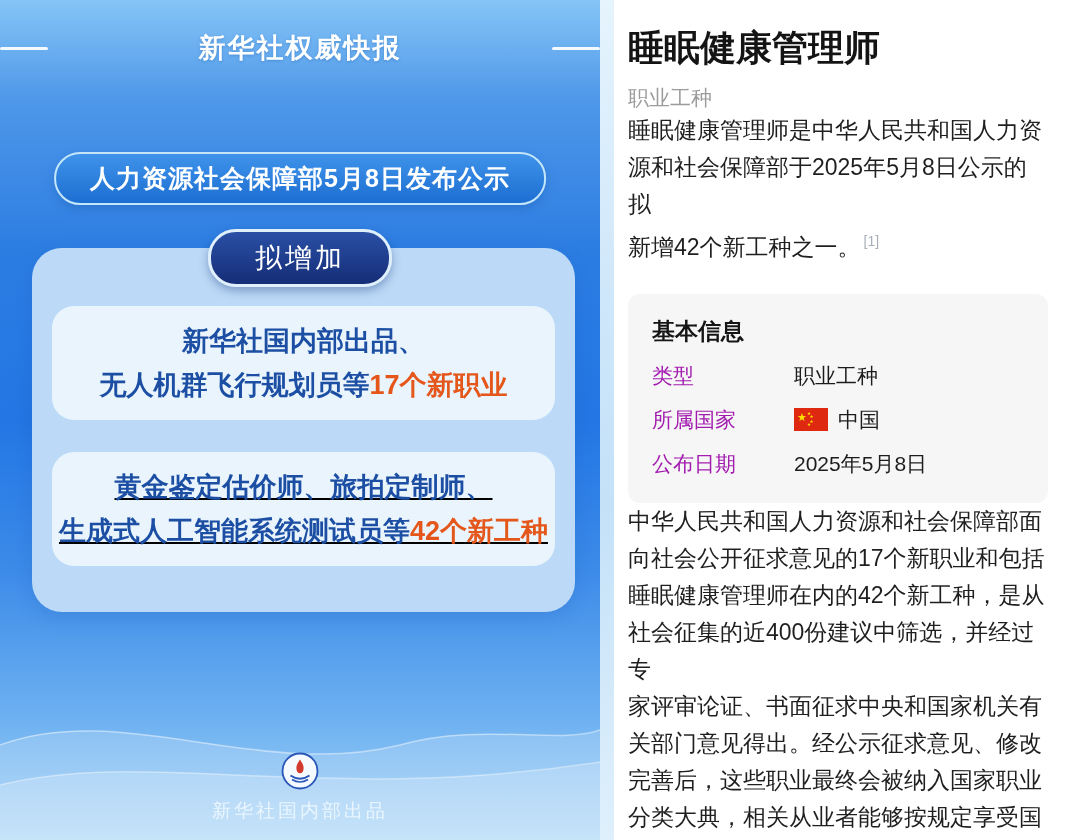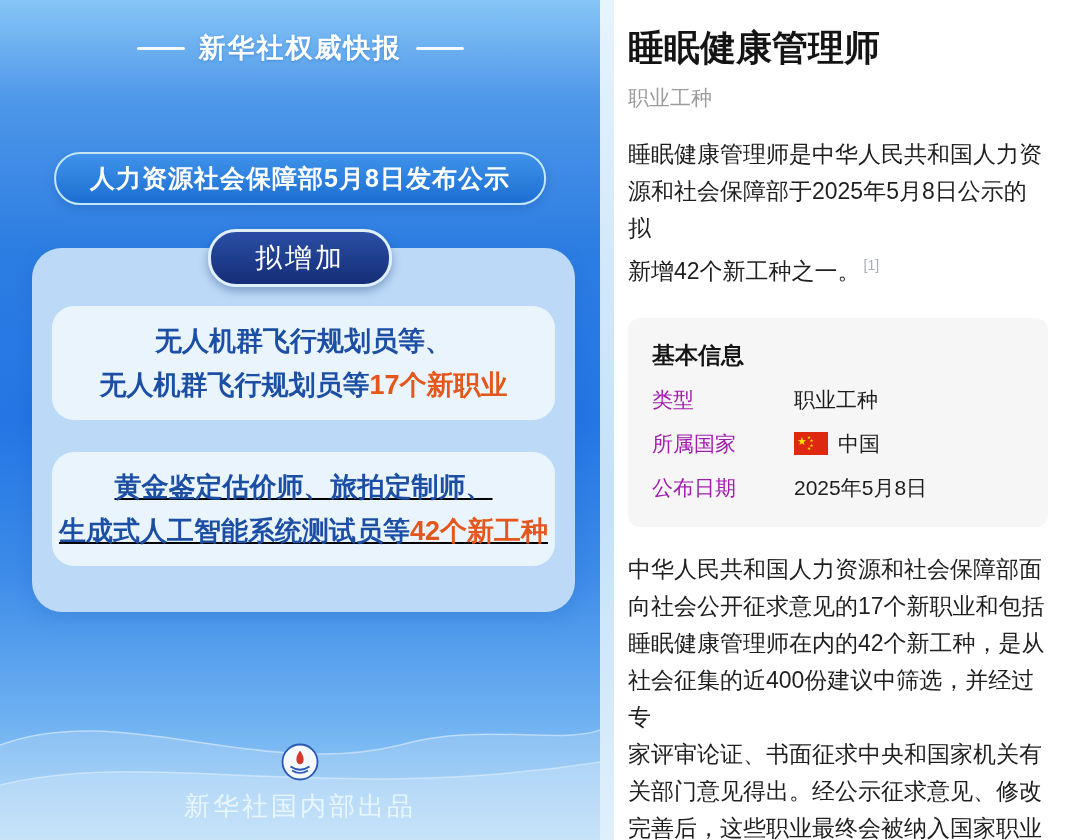--- a/index.html
+++ b/index.html
@@ -6,21 +6,21 @@
   html,body { width:1080px; height:840px; overflow:hidden; }
   body { font-family:"Liberation Sans","DejaVu Sans",sans-serif; }
   .stage { width:1080px; height:840px; display:flex; background:#fff; }
 
   
   .poster{
     width:600px; height:840px; position:relative; overflow:hidden; flex:0 0 600px;
     background:linear-gradient(180deg,#85c5f6 0%,#4e97e9 12%,#2c7de2 30%,#2376e4 50%,#3c8be9 68%,#6fb2f1 86%,#a7d4f6 100%);
   }
   .masthead{ position:absolute; top:30px; left:0; width:100%;
-    display:flex; align-items:center; justify-content:center; gap:14px; }
+    display:flex; align-items:center; justify-content:space-between; gap:14px; }
   .masthead-line{ width:48px; height:3px; background:#f2faff; border-radius:2px; }
   .masthead-text{ color:#ffffff; font-size:27px; font-weight:700; letter-spacing:2px;
     text-shadow:0 1px 3px rgba(20,80,160,.35); }
 
   .notice-pill{ position:absolute; top:152px; left:50%; transform:translateX(-50%);
     background:linear-gradient(180deg,#3f93e9,#1d6ed2);
     border:2px solid #c3e6fa; border-radius:26px; padding:8px 34px;
     color:#ffffff; font-size:25px; font-weight:700; white-space:nowrap;
     box-shadow:0 4px 10px rgba(15,70,150,.25); letter-spacing:1px; }
 
@@ -38,31 +38,31 @@
     text-align:center; }
   .job-card + .job-card{ margin-top:32px;text-decoration:underline; }
   .job-line{ font-size:27px; font-weight:700; color:#1c4fa4; line-height:44px; white-space:nowrap; }
   .job-highlight{ color:#e4561a; }
 
   .waves{ position:absolute; left:0; bottom:0; width:600px; height:190px; z-index:1; }
 
   .poster-footer{ position:absolute; bottom:16px; left:0; width:100%; z-index:2;
     display:flex; flex-direction:column; align-items:center; gap:8px; }
   .xinhua-logo{ width:38px; height:38px; }
-  .poster-footer-text{ color:#eaf6ff; font-size:26px; letter-spacing:3px; }
+  .poster-footer-text{ color:#eaf6ff; font-size:19px; letter-spacing:3px; }
 
   
   .divider-strip{ width:14px; flex:0 0 14px; height:840px;
     background:linear-gradient(180deg,#e6f4fd 0%,#cfe7fa 35%,#c4e1f8 60%,#dff0fc 100%); }
 
   
   .article{ flex:1; height:840px; background:#ffffff; padding:24px 32px 0 14px; overflow:hidden; }
   .article-title{ font-size:36px; font-weight:700; color:#141414; line-height:48px; }
   .article-subtitle{ margin-top:12px; font-size:21px; color:#9c9c9c; }
-  .body-para{ margin-top:24px; font-size:23px; color:#1f1f1f; line-height:37px; }
+  .body-para{ font-size:23px; color:#1f1f1f; line-height:37px; }
   .pre-line{ white-space:pre-line; }
   .ref-sup{ font-size:14px; color:#a9aeb8; vertical-align:super; margin-left:3px; }
 
   .infobox{ margin-top:28px; background:#f6f6f6; border-radius:12px; padding:22px 24px 24px 24px; }
   .infobox-heading{ font-size:23px; font-weight:700; color:#151515; }
   .info-row{ display:flex; align-items:center; margin-top:14px; line-height:30px; }
   .info-label{ width:142px; flex:0 0 142px; font-size:21px; color:#a21caf; }
   .info-value{ font-size:21px; color:#1c1c1c; display:flex; align-items:center; gap:10px; }
   .china-flag{ width:34px; height:23px; display:inline-block; }
 </style>
@@ -78,21 +78,21 @@
       <span class="masthead-text">新华社权威快报</span>
       <span class="masthead-line"></span>
     </div>
 
     <div class="notice-pill">人力资源社会保障部5月8日发布公示</div>
 
     <div class="badge">拟增加</div>
 
     <div class="panel">
       <div class="job-card">
-        <div class="job-line">无人机群飞行规划员等、</div>
+        <div class="job-line">新华社国内部出品、</div>
         <div class="job-line"><span>无人机群飞行规划员等</span><span class="job-highlight">17个新职业</span></div>
       </div>
       <div class="job-card">
         <div class="job-line">黄金鉴定估价师、旅拍定制师、</div>
         <div class="job-line"><span>生成式人工智能系统测试员等</span><span class="job-highlight">42个新工种</span></div>
       </div>
     </div>
 
     <svg class="waves" viewBox="0 0 600 190" preserveAspectRatio="none">
       <path d="M0,95 C120,50 260,130 400,95 C480,72 560,95 600,80 L600,190 L0,190 Z" fill="rgba(255,255,255,0.18)"></path>

